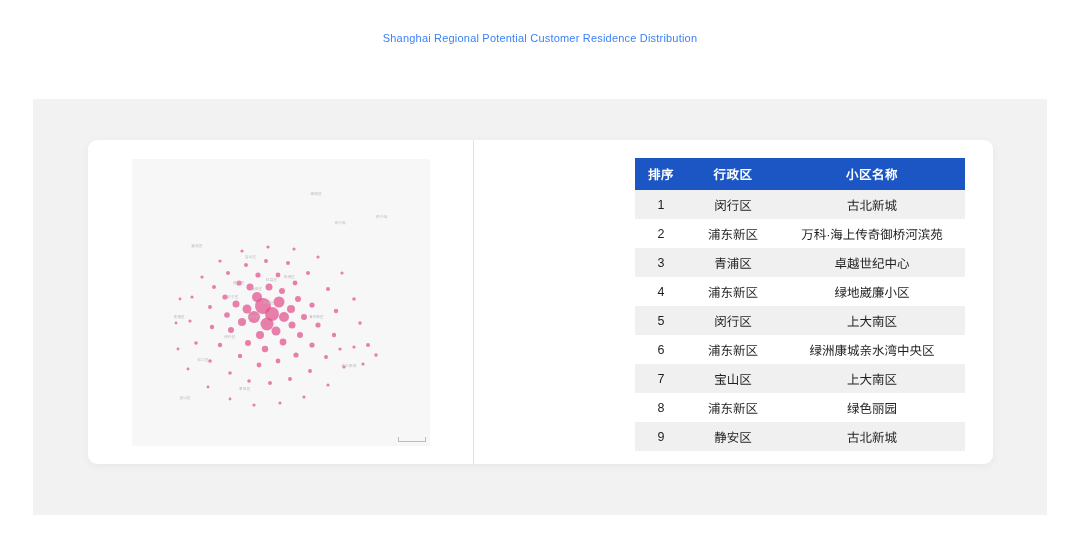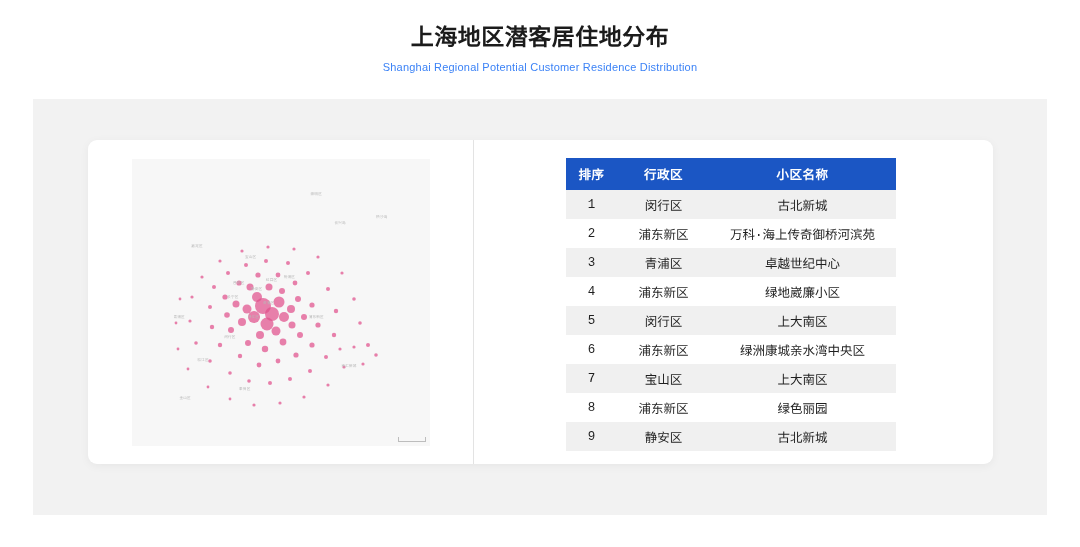--- a/index.html
+++ b/index.html
@@ -75,22 +75,21 @@
   .map-canvas {
     position: absolute;
     inset: 0;
     background: #f7f7f7;
   }
   .table-side {
     flex: 1;
     padding: 12px 28px 12px 22px;
     display: flex;
     align-items: flex-start;
-    justify-content: center;
-    font-family: Liberation Mono, monospace;
+    justify-content: flex-end;
   }
   table.rank-table {
     border-collapse: collapse;
     width: 330px;
     margin-top: 6px;
     font-size: 12.5px;
   }
   table.rank-table th {
     background: #1b56c4;
     color: #ffffff;
@@ -134,21 +133,20 @@
     border-right: 1px solid #bdbdbd;
     border-bottom: 1px solid #bdbdbd;
   }
 </style>
 </head>
 <body>
 
 <div class="page">
 
   <div class="title-block">
-    <h1 class="main-title">上海地区潜客居住地分布</h1>
     <p class="sub-title">Shanghai Regional Potential Customer Residence Distribution</p>
   </div>
 
   <div class="outer-panel">
     <div class="card">
 
       <div class="map-side">
         <div class="map-wrap">
           <svg class="map-canvas" viewBox="0 0 298 287" preserveAspectRatio="none">
             <rect x="0" y="0" width="298" height="287" fill="#f7f7f7"></rect>

